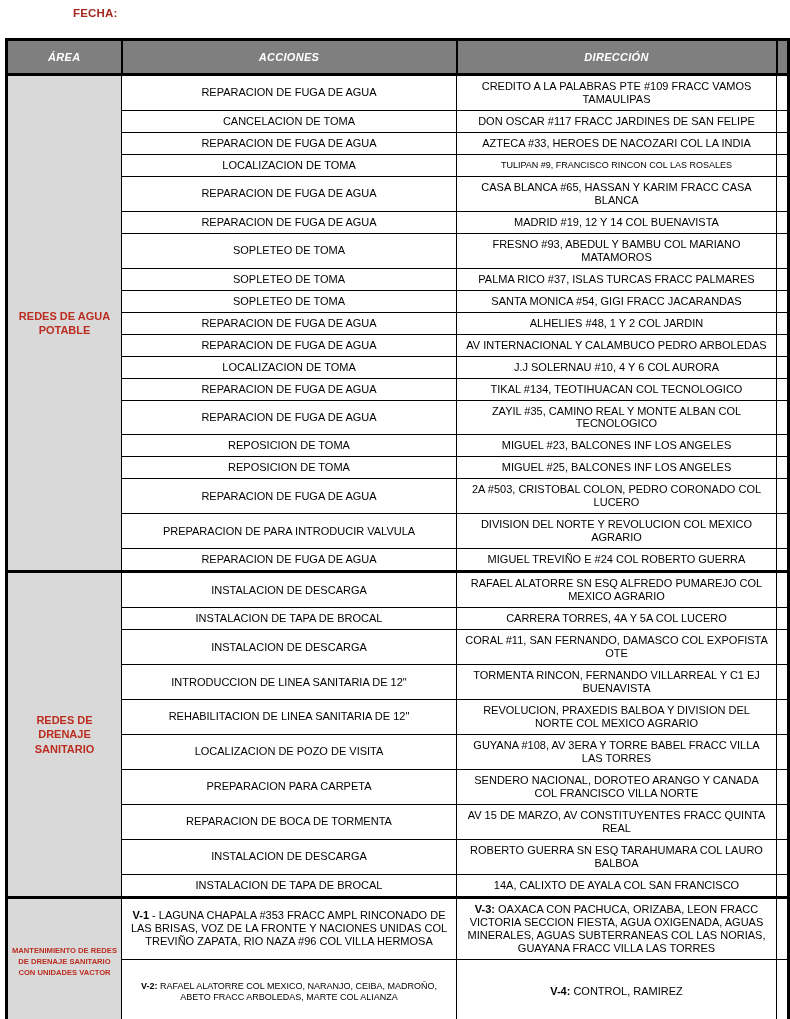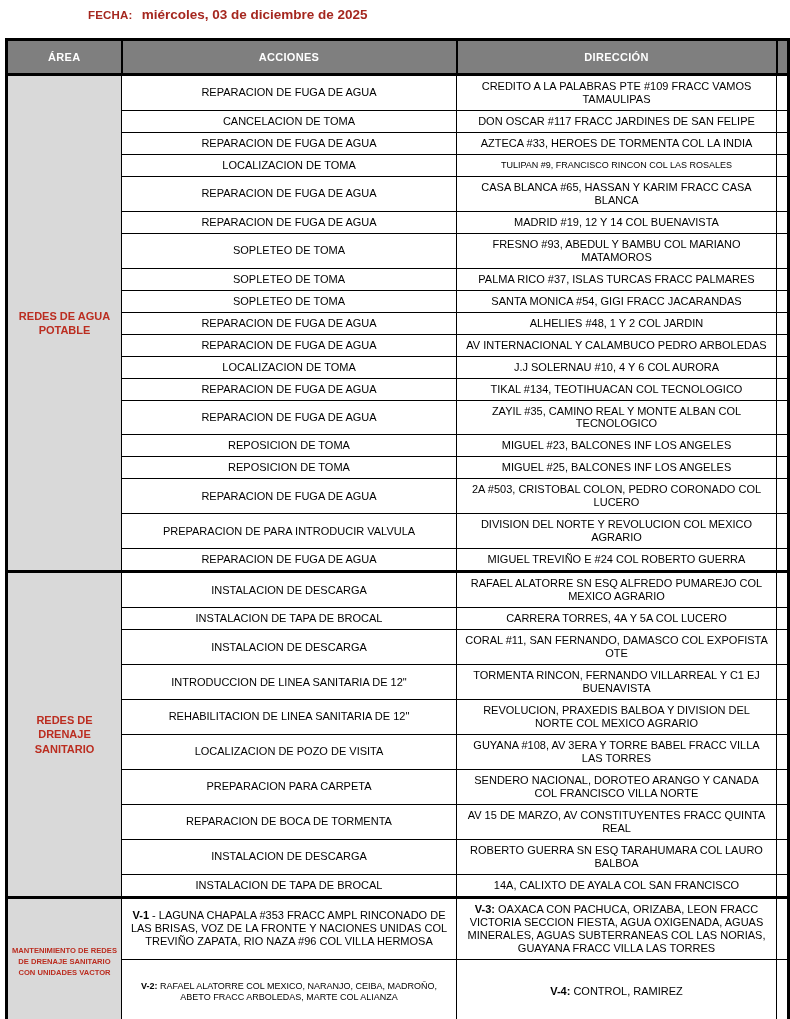--- a/index.html
+++ b/index.html
@@ -1,39 +1,40 @@
 <!DOCTYPE html>
 <html><head>
 <meta charset="utf-8">
 <style>
   html,body{margin:0;padding:0;background:#fff;}
   body{
     width:790px;height:1019px;position:relative;
     font-family:"Liberation Sans", sans-serif;
     -webkit-font-smoothing:antialiased;
   }
-  .fecha-row{position:absolute;top:7px;left:63px;display:flex;align-items:baseline;gap:9px;padding-left:25px;}
+  .fecha-row{position:absolute;top:7px;left:48px;display:flex;align-items:baseline;gap:25px;padding-left:25px;}
   .fecha-label{color:#a5271f;font-weight:bold;font-size:11.5px;letter-spacing:.2px;}
   .fecha-value{color:#a5271f;font-weight:bold;font-size:13.5px;}
 
   table.report{
     position:absolute;top:38px;left:5px;width:782px;
     border-collapse:collapse;table-layout:fixed;
     border:3px solid #000;
   }
   col.c-area{width:115px;}
   col.c-acc{width:335px;}
   col.c-dir{width:320px;}
   col.c-sliver{width:12px;}
 
   th{
     background:#7f7f7f;color:#fff;
     font-size:11px;font-weight:bold;
     border:2px solid #000;height:30px;
     letter-spacing:.3px;
+    font-style:italic;
   }
   td{
     border:1.5px solid #000;
     font-size:11px;color:#000;
     text-align:center;vertical-align:middle;
     padding:4px 6px;line-height:1.18;
     word-wrap:break-word;
   }
   tr.sec-start td{border-top:3px solid #000;}
   .area-cell{
@@ -44,21 +45,20 @@
   .small-txt{font-size:9px;}
   .sliver-cell{padding:0;}
   .v-row-2 td{height:56px;}
   td b{font-weight:bold;}
 </style>
 </head>
 <body>
 
 <div class="fecha-row">
   <span class="fecha-label">FECHA:</span>
-  <span class="fecha-value">miércoles, 03 de diciembre de 2025</span>
 </div>
 
 <table class="report">
   <colgroup>
     <col class="c-area">
       <col class="c-acc">
       <col class="c-dir">
       <col class="c-sliver">
   </colgroup>
   <thead>
@@ -76,21 +76,21 @@
         <td>CREDITO A LA PALABRAS PTE #109 FRACC VAMOS TAMAULIPAS</td>
         <td class="sliver-cell"></td>
       </tr>
       <tr>
         <td>CANCELACION DE TOMA</td>
         <td>DON OSCAR #117 FRACC JARDINES DE SAN FELIPE</td>
         <td class="sliver-cell"></td>
       </tr>
       <tr>
         <td>REPARACION DE FUGA DE AGUA</td>
-        <td>AZTECA #33, HEROES DE TORMENTA COL LA INDIA</td>
+        <td>AZTECA #33, HEROES DE NACOZARI COL LA INDIA</td>
         <td class="sliver-cell"></td>
       </tr>
       <tr>
         <td>LOCALIZACION DE TOMA</td>
         <td class="small-txt">TULIPAN #9, FRANCISCO RINCON COL LAS ROSALES</td>
         <td class="sliver-cell"></td>
       </tr>
       <tr>
         <td>REPARACION DE FUGA DE AGUA</td>
         <td>CASA BLANCA #65, HASSAN Y KARIM FRACC CASA BLANCA</td>

